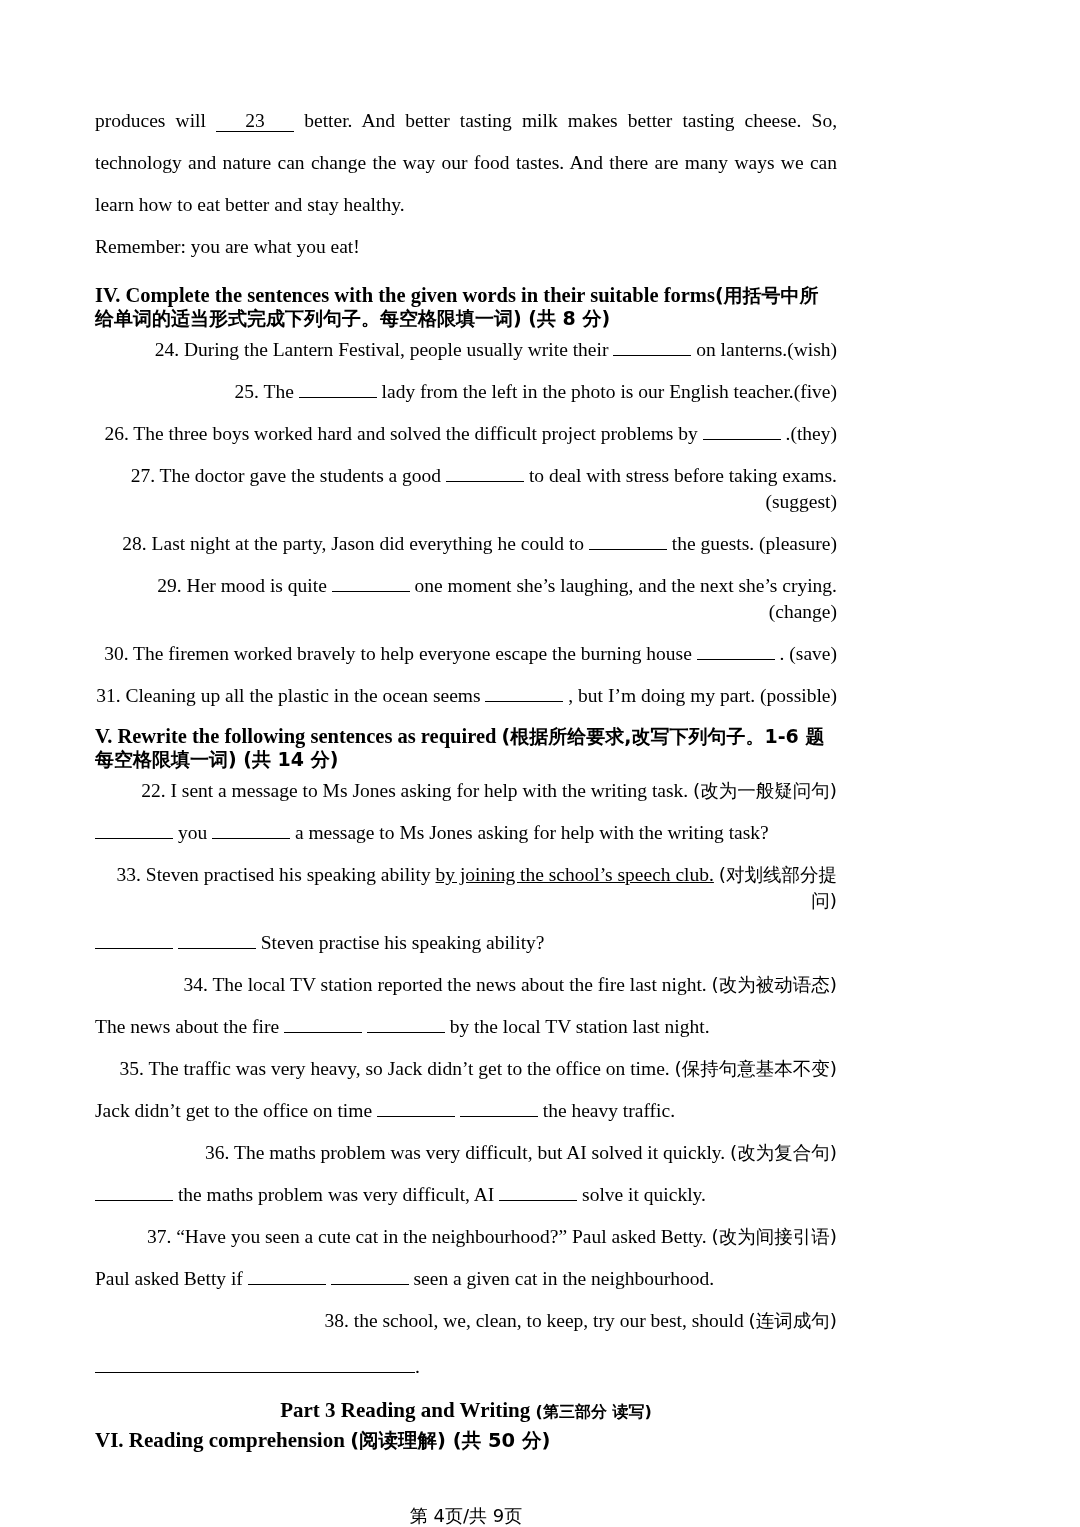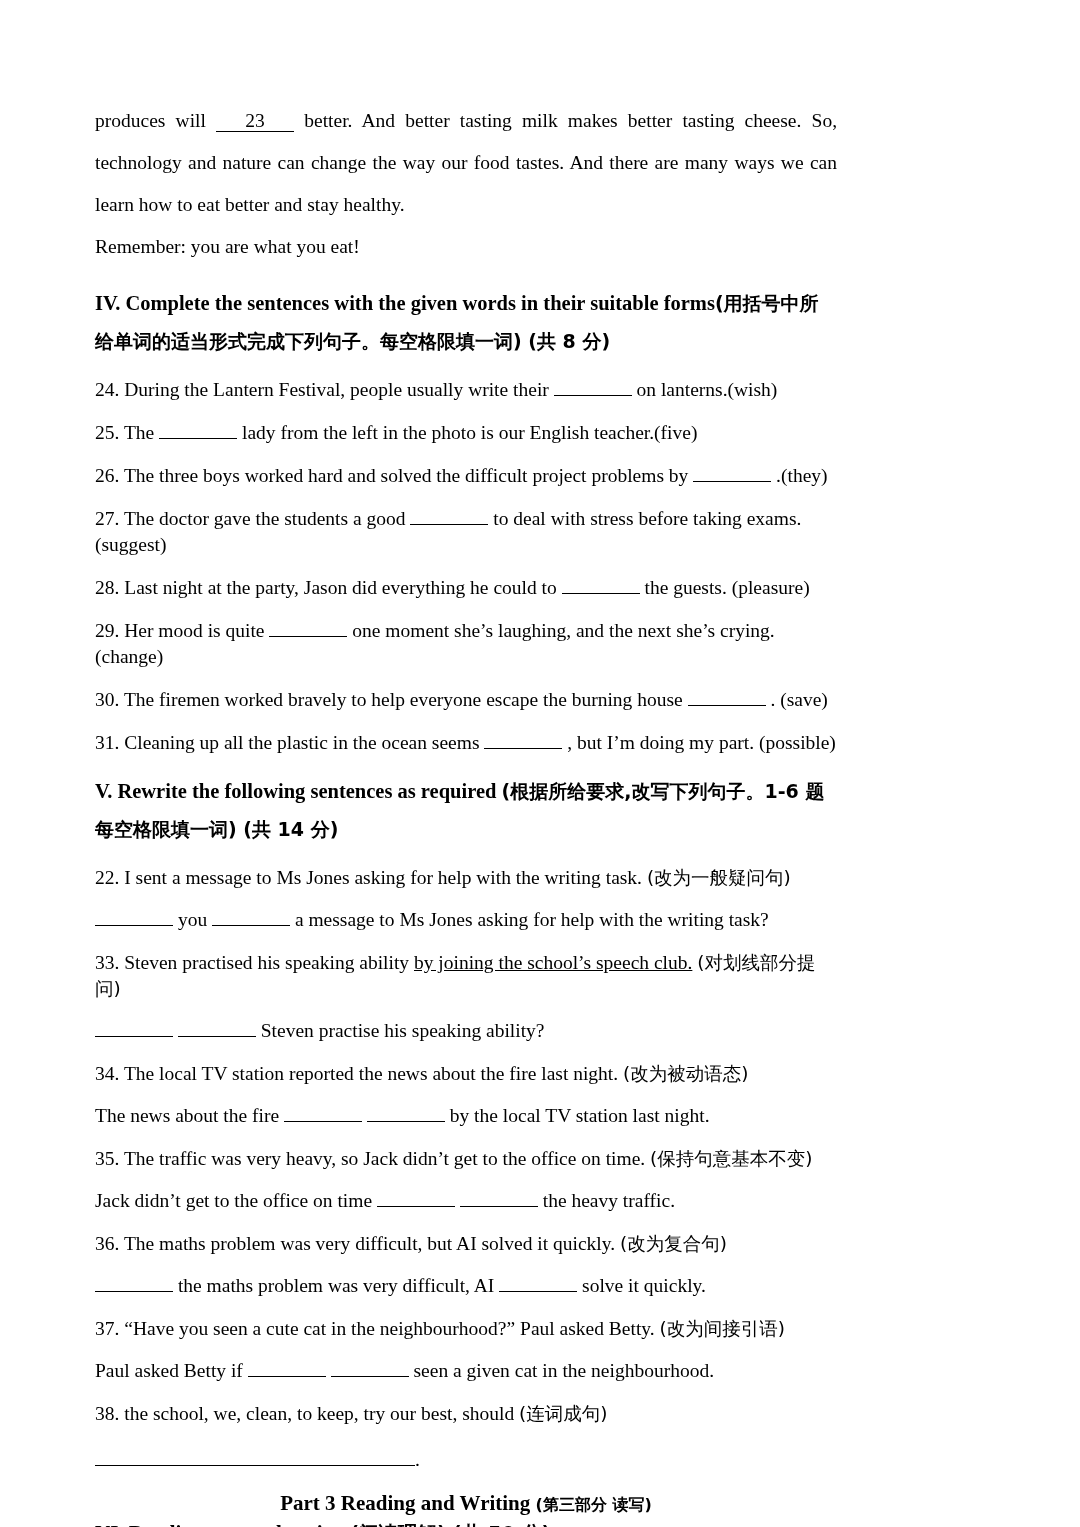--- a/index.html
+++ b/index.html
@@ -43,32 +43,33 @@
     width: 78px;
     height: 15px;
     vertical-align: baseline;
   }
   .blank.long {
     width: 320px;
   }
   .section-head {
     font-size: 20.5px;
     font-weight: bold;
-    line-height: 38px;
+    line-height: 23px;
     margin: 16px 0 6px 0;
   }
   .section-head .cn {
     font-family: "DejaVu Sans", sans-serif;
     font-weight: bold;
     font-size: 19px;
   }
   .q {
     font-size: 19.5px;
     line-height: 26px;
-    margin: 17px 0 16px 0;
+    margin: 7px 0 16px 0;
+    text-align: right;
   }
   .q .cn {
     font-family: "DejaVu Sans", sans-serif;
     font-size: 18.5px;
   }
   .underline-text {
     text-decoration: underline;
   }
   .answer-line {
     margin: 0 0 16px 0;

